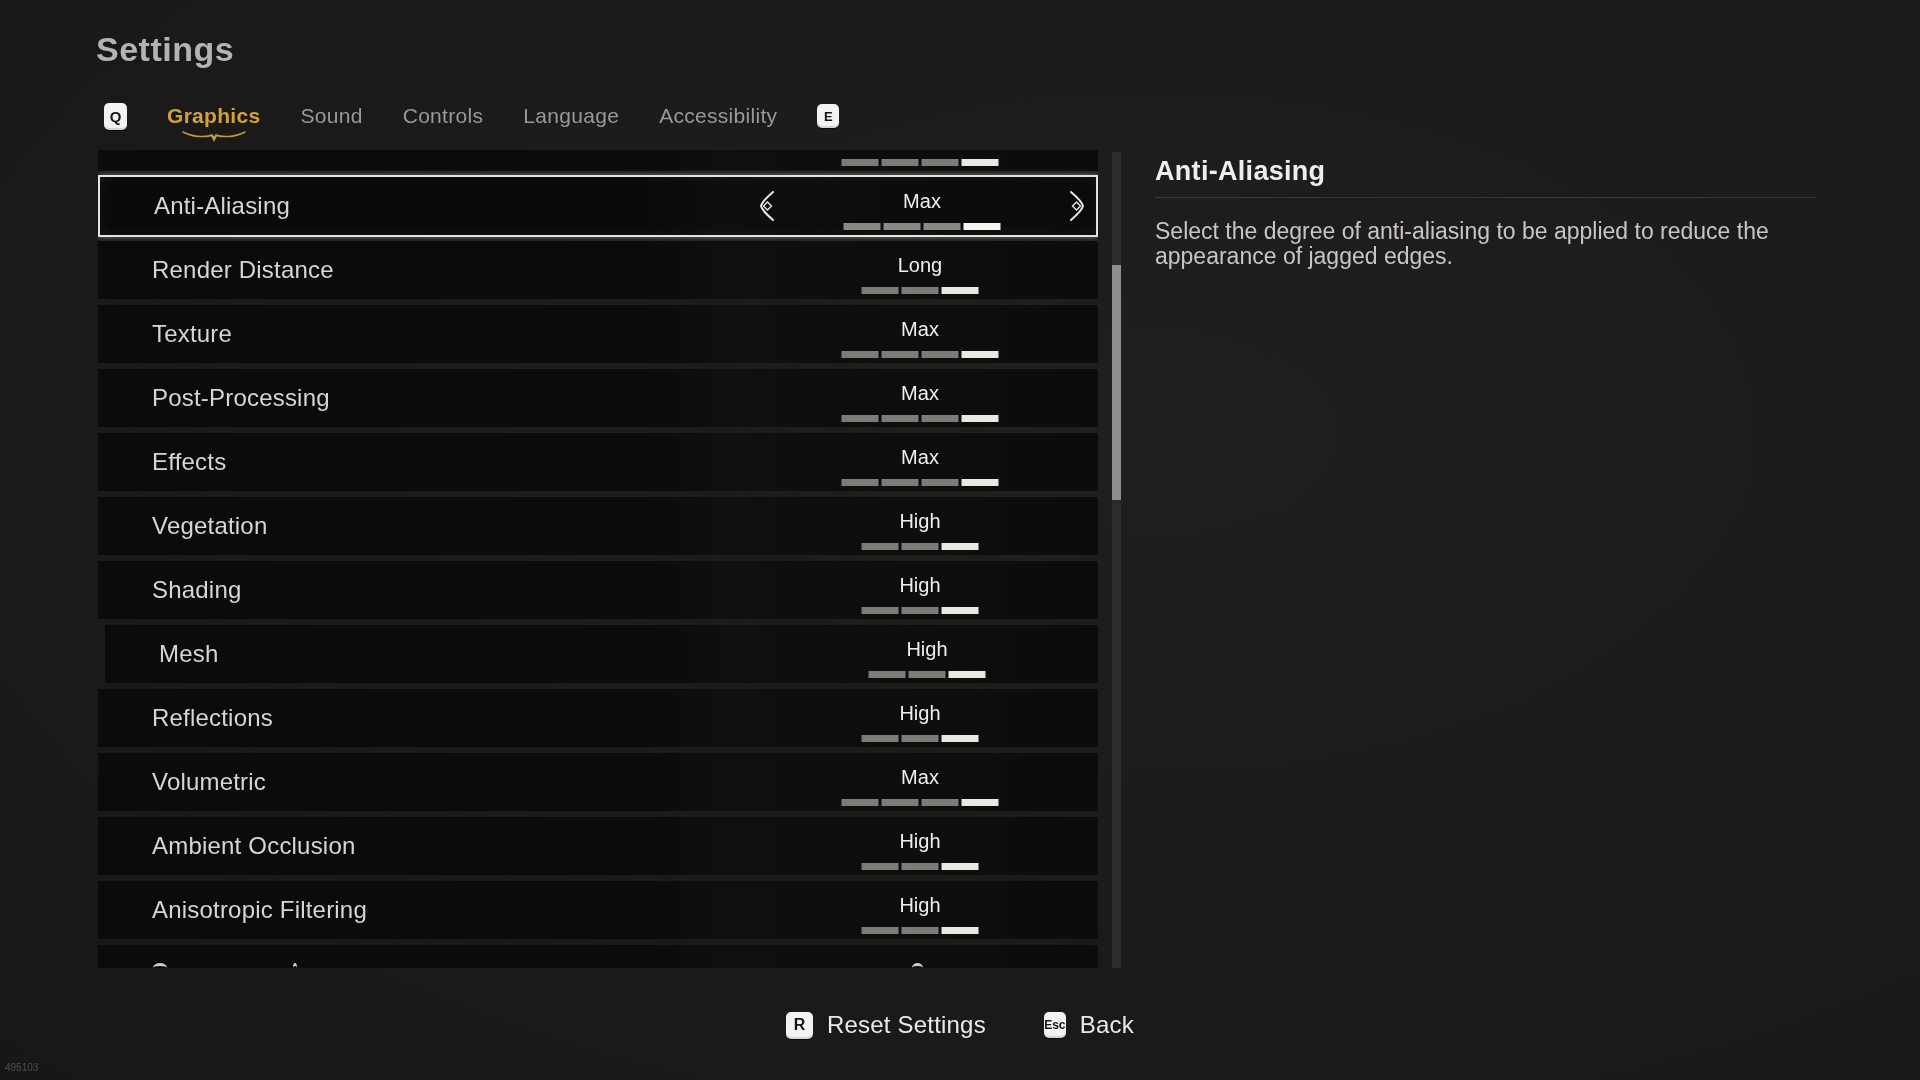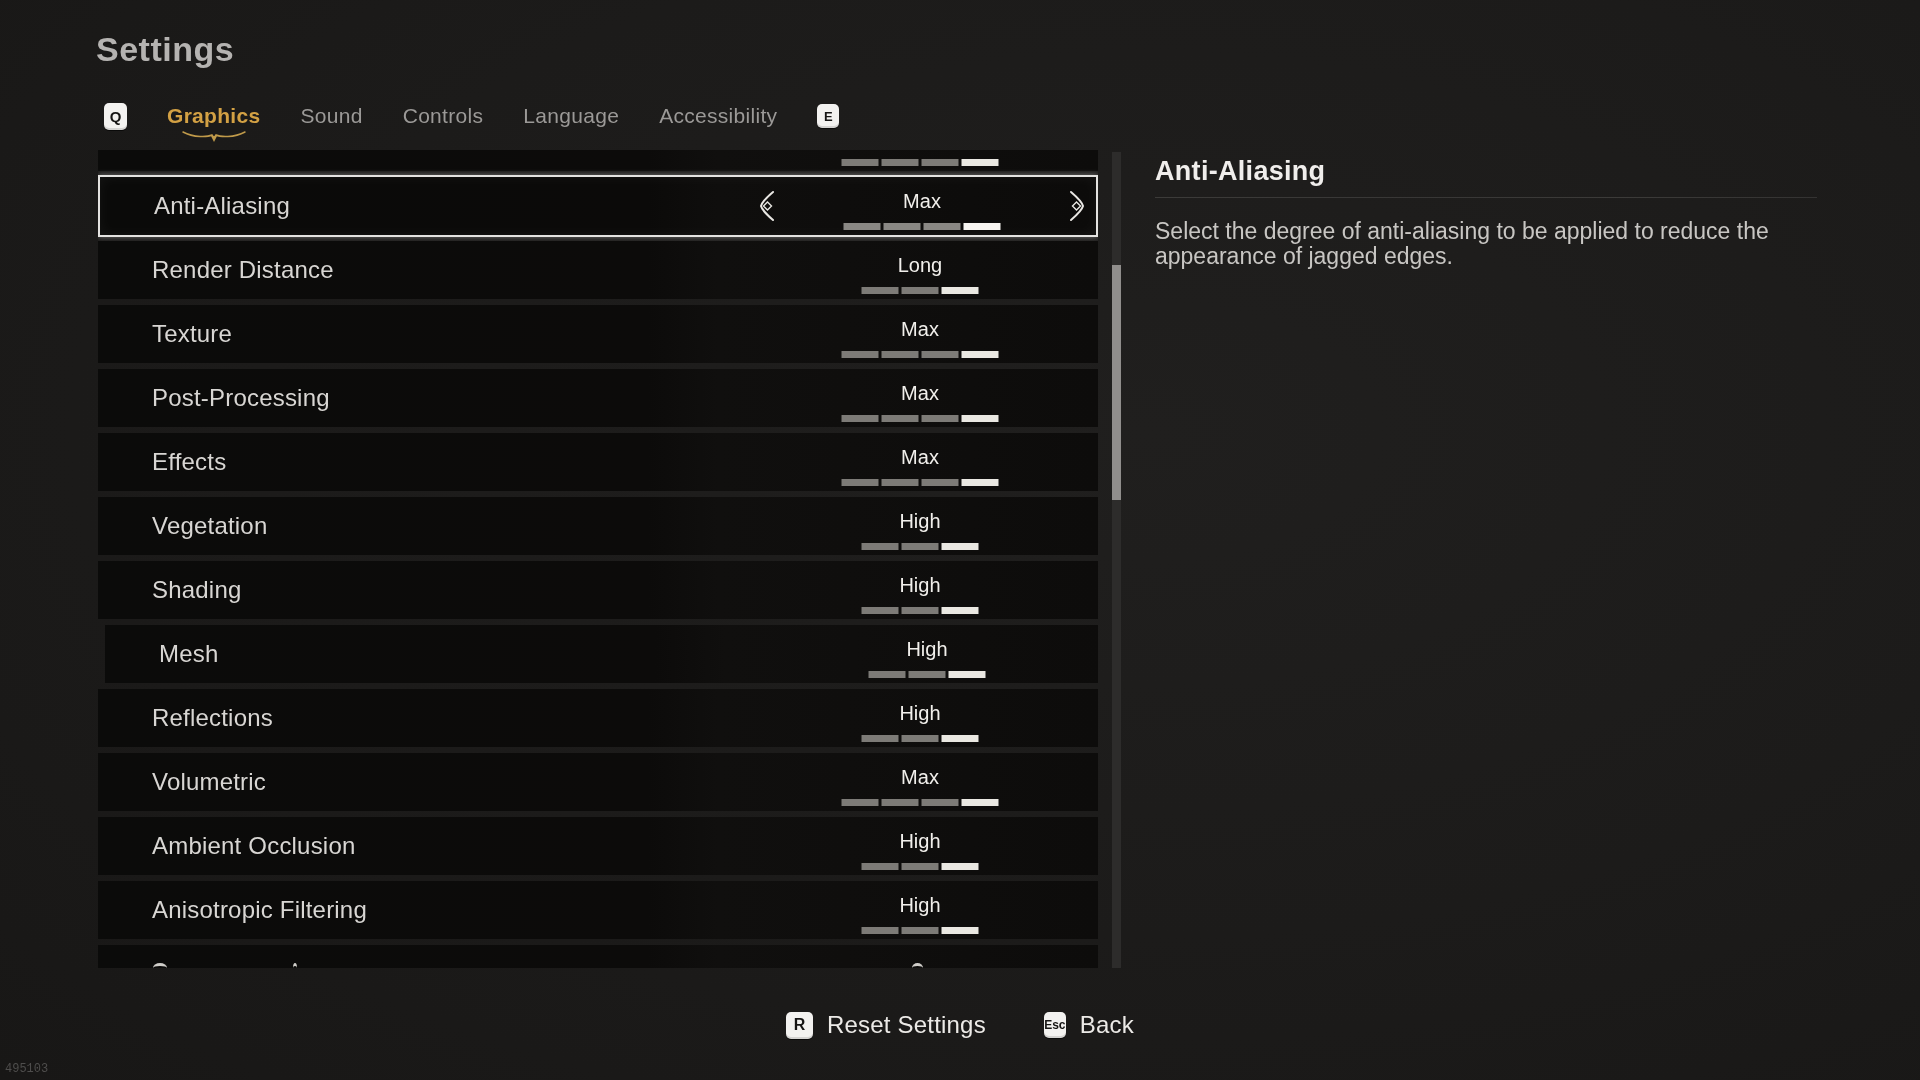--- a/index.html
+++ b/index.html
@@ -110,21 +110,21 @@
     position:absolute; left:0; top:1008px; width:100%; height:34px;
     display:flex; align-items:center; justify-content:center; gap:58px;
   }
   .footer-btn { display:flex; align-items:center; gap:14px; cursor:default; }
   .key-r { width:27px; height:27px; font-size:16px; }
   .key-esc { width:22px; height:26px; font-size:12px; }
   .footer-label { font-size:24px; color:#eceae7; letter-spacing:.2px; }
 
   .build-number {
     position:absolute; left:5px; top:1062px;
-    font-size:12px; color:#4e4d4c; font-family:Liberation Mono, monospace;
+    font-size:10px; color:#4e4d4c; font-family:Liberation Sans, sans-serif;
   }
 </style>
 </head>
 <body>
 
 <div class="page-title">Settings</div>
 
 <div class="tab-bar">
   <span class="key-badge key-q">Q</span>
   <span class="tab active">

